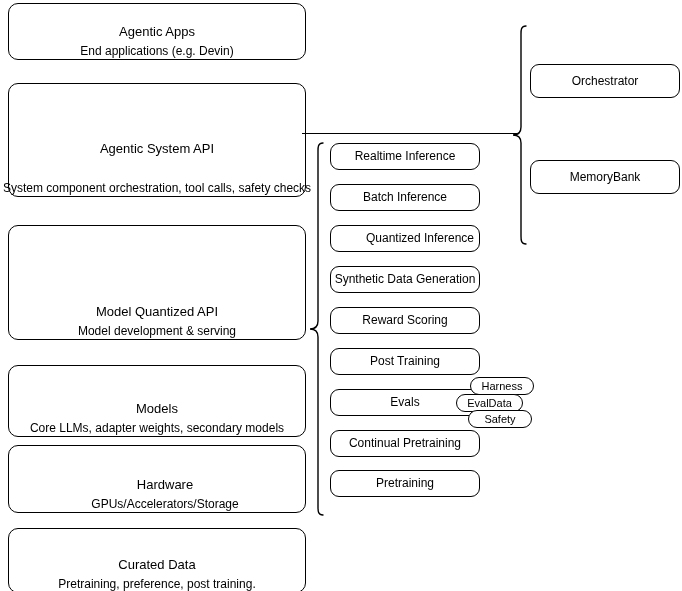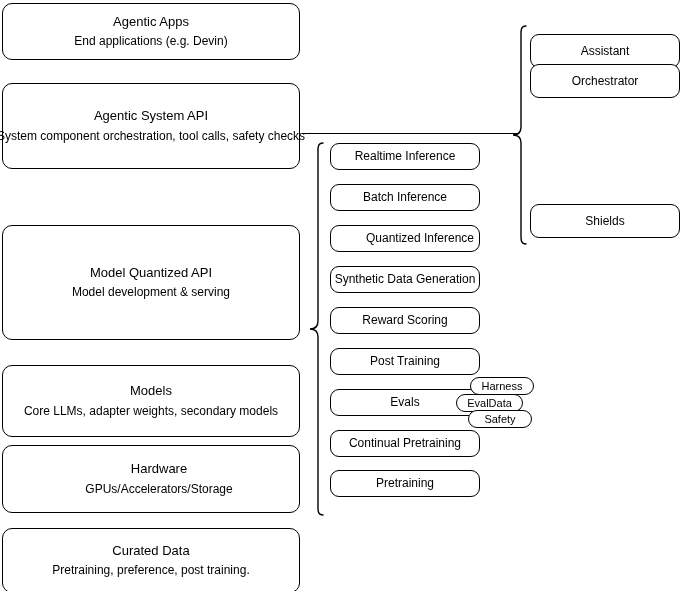--- a/index.html
+++ b/index.html
@@ -41,21 +41,21 @@
     white-space: nowrap;
   }
   .box .subtitle {
     font-size: 12px;
     color: #000000;
     margin-top: 4px;
     white-space: nowrap;
   }
 
   
-  .stack-box { left: 2px; width: 298px; }
+  .stack-box { left: 8px; width: 298px; justify-content: flex-end; }
 
   
   .mid-box {
     left: 330px;
     width: 150px;
     height: 27px;
     border-radius: 9px;
     justify-content: center;
   }
   .mid-box .title { font-size: 12px; }
@@ -99,21 +99,21 @@
 </head>
 <body>
 
 <div id="canvas">
 
   <div class="box stack-box" style="top:3px;height:57px;">
     <div class="title">Agentic Apps</div>
     <div class="subtitle">End applications (e.g. Devin)</div>
   </div>
 
-  <div class="box stack-box" style="top:83px;height:86px;">
+  <div class="box stack-box" style="top:83px;height:114px;gap:20px;">
     <div class="title">Agentic System API</div>
     <div class="subtitle">System component orchestration, tool calls, safety checks</div>
   </div>
 
   <div class="box stack-box" style="top:225px;height:115px;">
     <div class="title">Model Quantized API</div>
     <div class="subtitle">Model development &amp; serving</div>
   </div>
 
   <div class="box stack-box" style="top:365px;height:72px;">
@@ -176,23 +176,20 @@
   <div class="pill" style="left:470px;top:377px;width:64px;height:18px;">
     <span>Harness</span>
   </div>
   <div class="pill" style="left:456px;top:394px;width:67px;height:18px;">
     <span>EvalData</span>
   </div>
   <div class="pill" style="left:468px;top:410px;width:64px;height:18px;">
     <span>Safety</span>
   </div>
 
-  <div class="box right-box" style="top:34px;">
-    <div class="title">Assistant</div>
-  </div>
   <div class="box right-box" style="top:64px;align-items:center;">
     <div class="title">Orchestrator</div>
   </div>
-  <div class="box right-box" style="top:204px;">
-    <div class="title">Shields</div>
+  <div class="box right-box" style="top:160px;">
+    <div class="title">MemoryBank</div>
   </div>
 
 </div>
 
 </body></html>

